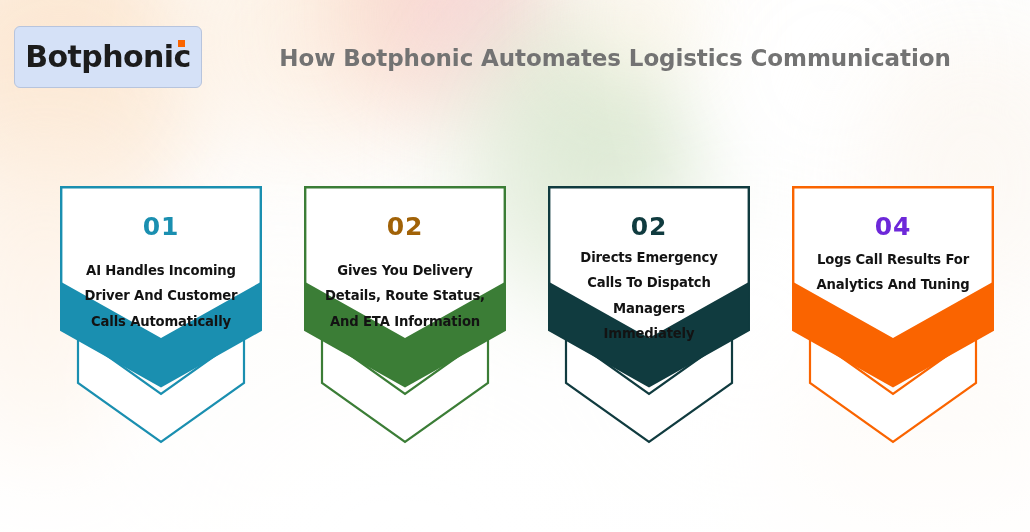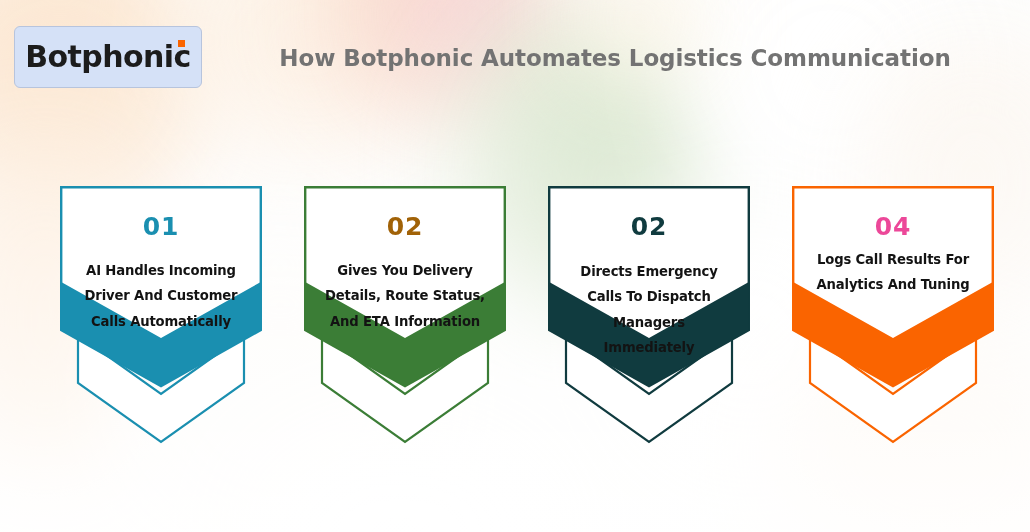--- a/index.html
+++ b/index.html
@@ -147,21 +147,21 @@
     font-family: "DejaVu Sans", sans-serif;
     font-size: 13.2px;
     font-weight: bold;
     color: #131313;
     line-height: 1.92;
     letter-spacing: -0.15px;
     margin-top: 19px;
     white-space: pre-line;
   }
 
-  .card[data-variant="c3"] .card-text { margin-top: 20px; }
+  .card[data-variant="c3"] .card-text { margin-top: 6px; }
   .card[data-variant="c4"] .card-text { margin-top: 8px; }
 </style>
 </head>
 <body>
 
 <div id="bg-layer">
   <div class="blob b1"></div>
   <div class="blob b2"></div>
   <div class="blob b3"></div>
   <div class="blob b4"></div>
@@ -239,19 +239,19 @@
     </div>
   </div>
 
   <div class="card" data-variant="c4">
     <svg class="card-svg" viewBox="0 0 202 262">
       <path d="M 18 149 L 18 197 L 101 256 L 184 197 L 184 149 L 101 208 Z" fill="#ffffff" stroke="#fa6400" stroke-width="2.2" stroke-linejoin="miter"></path>
       <path d="M 1.2 1.2 L 200.8 1.2 L 200.8 144 L 101 200 L 1.2 144 Z" fill="#ffffff" stroke="#fa6400" stroke-width="2.4" stroke-linejoin="miter"></path>
       <path d="M 1.2 144 L 1.2 96 L 101 152 L 200.8 96 L 200.8 144 L 101 200 Z" fill="#fa6400"></path>
     </svg>
     <div class="card-content">
-      <div class="card-number" style="color:#ec4899">04</div>
+      <div class="card-number" style="color:#6d28d9">04</div>
       <div class="card-text">Logs Call Results For
 Analytics And Tuning</div>
     </div>
   </div>
 
 </div>
 
 </body></html>

